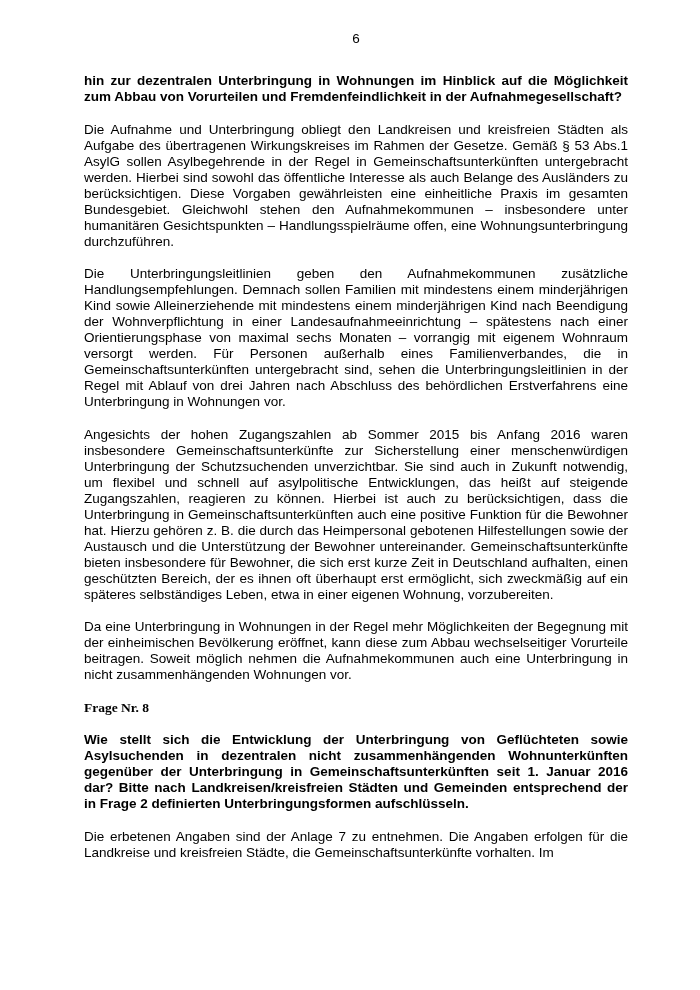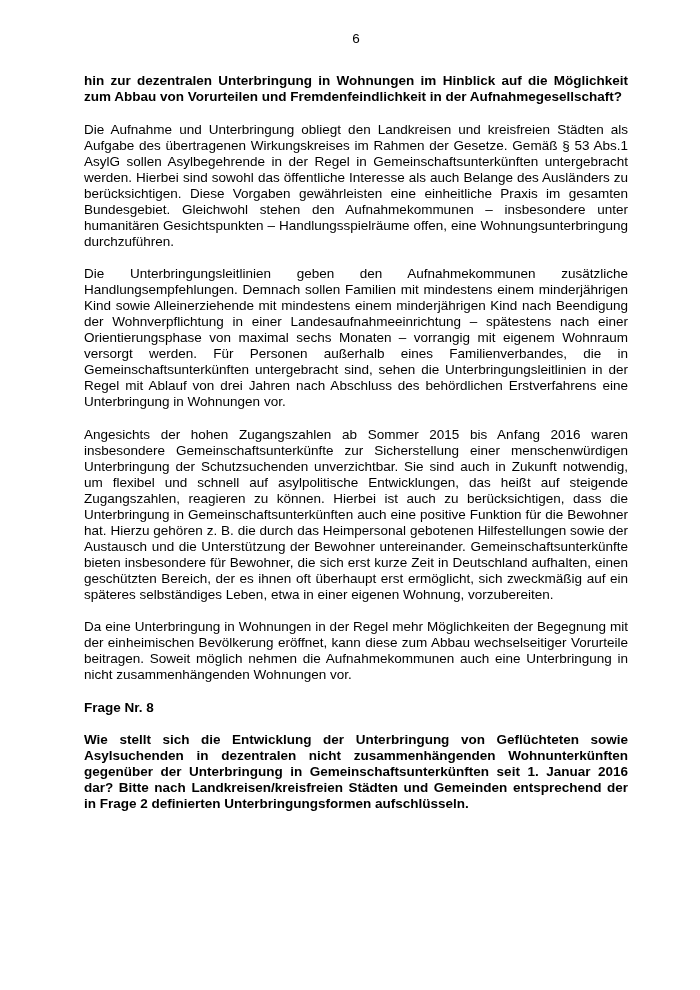--- a/index.html
+++ b/index.html
@@ -35,20 +35,21 @@
     margin: 0 0 16.5px 0;
     hyphens: auto;
     -webkit-hyphens: auto;
   }
   .para.bold {
     font-weight: bold;
   }
   .para.heading {
     font-weight: bold;
     text-align: left;
+    font-family: Liberation Serif, serif;
   }
 </style>
 </head>
 <body>
 
 <div class="page">
 
   <div class="page-number">6</div>
 
   <p class="para bold" lang="de">hin zur dezentralen Unterbringung in Wohnungen im Hinblick auf die Möglichkeit zum Abbau von Vorurteilen und Fremdenfeindlichkeit in der Aufnahmegesellschaft?</p>
@@ -58,14 +59,15 @@
   <p class="para" lang="de">Die Unterbringungsleitlinien geben den Aufnahmekommunen zusätzliche Handlungsempfehlungen. Demnach sollen Familien mit mindestens einem minderjährigen Kind sowie Alleinerziehende mit mindestens einem minderjährigen Kind nach Beendigung der Wohnverpflichtung in einer Landesaufnahmeeinrichtung – spätestens nach einer Orientierungsphase von maximal sechs Monaten – vorrangig mit eigenem Wohnraum versorgt werden. Für Personen außerhalb eines Familienverbandes, die in Gemeinschaftsunterkünften untergebracht sind, sehen die Unterbringungsleitlinien in der Regel mit Ablauf von drei Jahren nach Abschluss des behördlichen Erstverfahrens eine Unterbringung in Wohnungen vor.</p>
 
   <p class="para" lang="de">Angesichts der hohen Zugangszahlen ab Sommer 2015 bis Anfang 2016 waren insbesondere Gemeinschaftsunterkünfte zur Sicherstellung einer menschenwürdigen Unterbringung der Schutzsuchenden unverzichtbar. Sie sind auch in Zukunft notwendig, um flexibel und schnell auf asylpolitische Entwicklungen, das heißt auf steigende Zugangszahlen, reagieren zu können. Hierbei ist auch zu berücksichtigen, dass die Unterbringung in Gemeinschaftsunterkünften auch eine positive Funktion für die Bewohner hat. Hierzu gehören z. B. die durch das Heimpersonal gebotenen Hilfestellungen sowie der Austausch und die Unterstützung der Bewohner untereinander. Gemeinschaftsunterkünfte bieten insbesondere für Bewohner, die sich erst kurze Zeit in Deutschland aufhalten, einen geschützten Bereich, der es ihnen oft überhaupt erst ermöglicht, sich zweckmäßig auf ein späteres selbständiges Leben, etwa in einer eigenen Wohnung, vorzubereiten.</p>
 
   <p class="para" lang="de">Da eine Unterbringung in Wohnungen in der Regel mehr Möglichkeiten der Begegnung mit der einheimischen Bevölkerung eröffnet, kann diese zum Abbau wechselseitiger Vorurteile beitragen. Soweit möglich nehmen die Aufnahmekommunen auch eine Unterbringung in nicht zusammenhängenden Wohnungen vor.</p>
 
   <p class="para heading" lang="de">Frage Nr. 8</p>
 
   <p class="para bold" lang="de">Wie stellt sich die Entwicklung der Unterbringung von Geflüchteten sowie Asylsuchenden in dezentralen nicht zusammenhängenden Wohnunterkünften gegenüber der Unterbringung in Gemeinschaftsunterkünften seit 1. Januar 2016 dar? Bitte nach Landkreisen/kreisfreien Städten und Gemeinden entsprechend der in Frage 2 definierten Unterbringungsformen aufschlüsseln.</p>
 
+  <p class="para" lang="de">Die erbetenen Angaben sind der Anlage 7 zu entnehmen. Die Angaben erfolgen für die Landkreise und kreisfreien Städte, die Gemeinschaftsunterkünfte vorhalten. Im</p>
 
 </div>
 
 </body></html>

